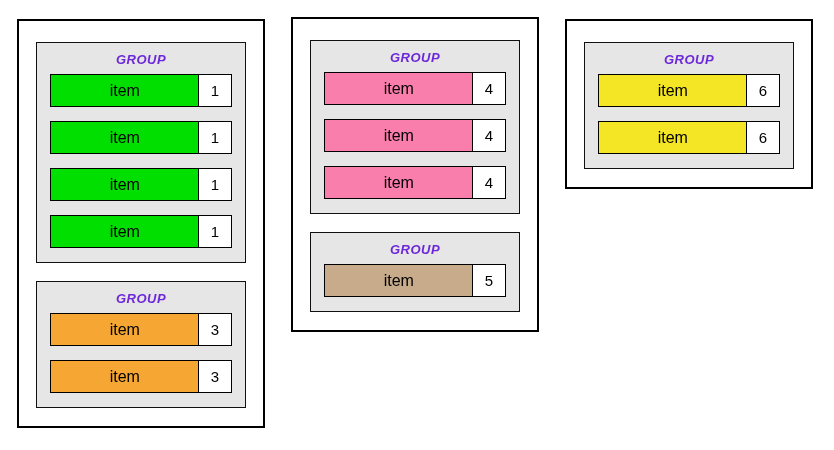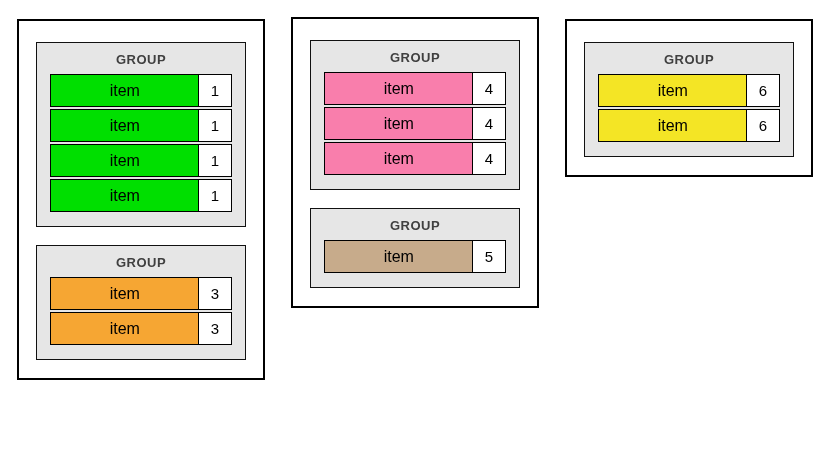--- a/index.html
+++ b/index.html
@@ -35,32 +35,33 @@
   .group-box {
     box-sizing: border-box;
     border: 1.6px solid #111111;
     background: #e6e6e6;
     padding: 6px 13px 14px 13px;
     display: flex;
     flex-direction: column;
   }
   .group-label {
     text-align: center;
-    color: #404040;
+    color: #6d28d9;
     font-weight: bold;
     font-size: 13px;
     letter-spacing: 0.5px;
     line-height: 15px;
     padding: 3px 0 7px 0;
     user-select: none;
+    font-style: italic;
   }
   .items {
     display: flex;
     flex-direction: column;
-    gap: 2px;
+    gap: 14px;
   }
   .item-row {
     display: flex;
     height: 33px;
     flex: none;
   }
   .item-bar {
     flex: 1;
     box-sizing: border-box;
     border: 1.6px solid #000000;

